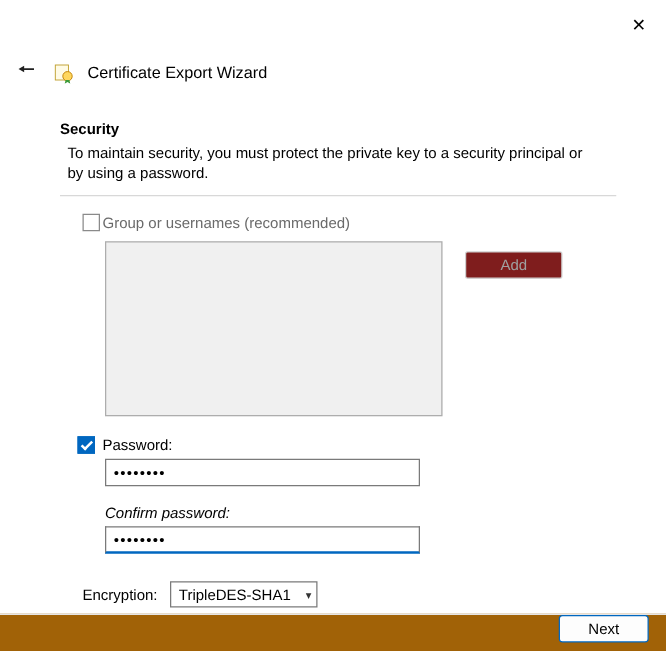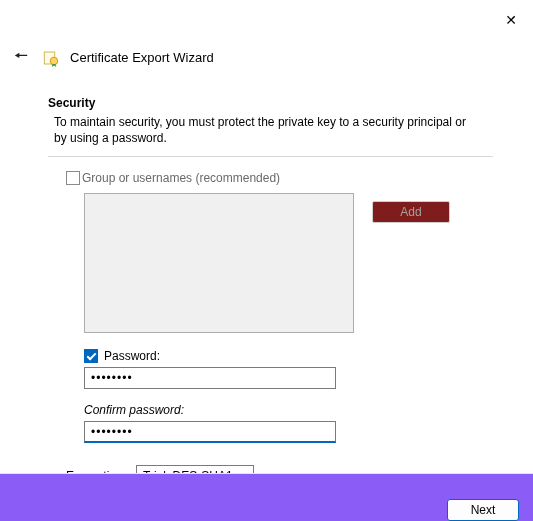--- a/index.html
+++ b/index.html
@@ -172,47 +172,47 @@
     }
     .select .chev {
       font-size: 9px;
       color: #333;
     }
     .footer {
       position: absolute;
       left: 0;
       right: 0;
       bottom: 0;
-      height: 48px;
+      height: 30px;
       border-top: 1px solid #e5e5e5;
-      background: #8b5cf6;
+      background: #a16207;
       display: flex;
       justify-content: flex-end;
-      align-items: flex-end;
+      align-items: flex-start;
       padding-right: 14px;
       gap: 8px;
     }
     .fbtn {
       width: 72px;
       height: 22px;
       border: 1px solid #adadad;
       background: #fdfdfd;
       font-size: 12px;
       font-family: inherit;
       border-radius: 3px;
       cursor: pointer;
     }
     .fbtn.primary {
       border-color: #0067c0;
     }
     .pw-row {
       display: flex;
       align-items: flex-end;
       gap: 6px;
-      margin-left: 36px;
+      margin-left: 14px;
       margin-top: 16px;
     }
   </style>
 </head>
 <body>
 
 <div class="close-x">✕</div>
 
 <div class="header">
   <span class="back-arrow">🠔</span>

